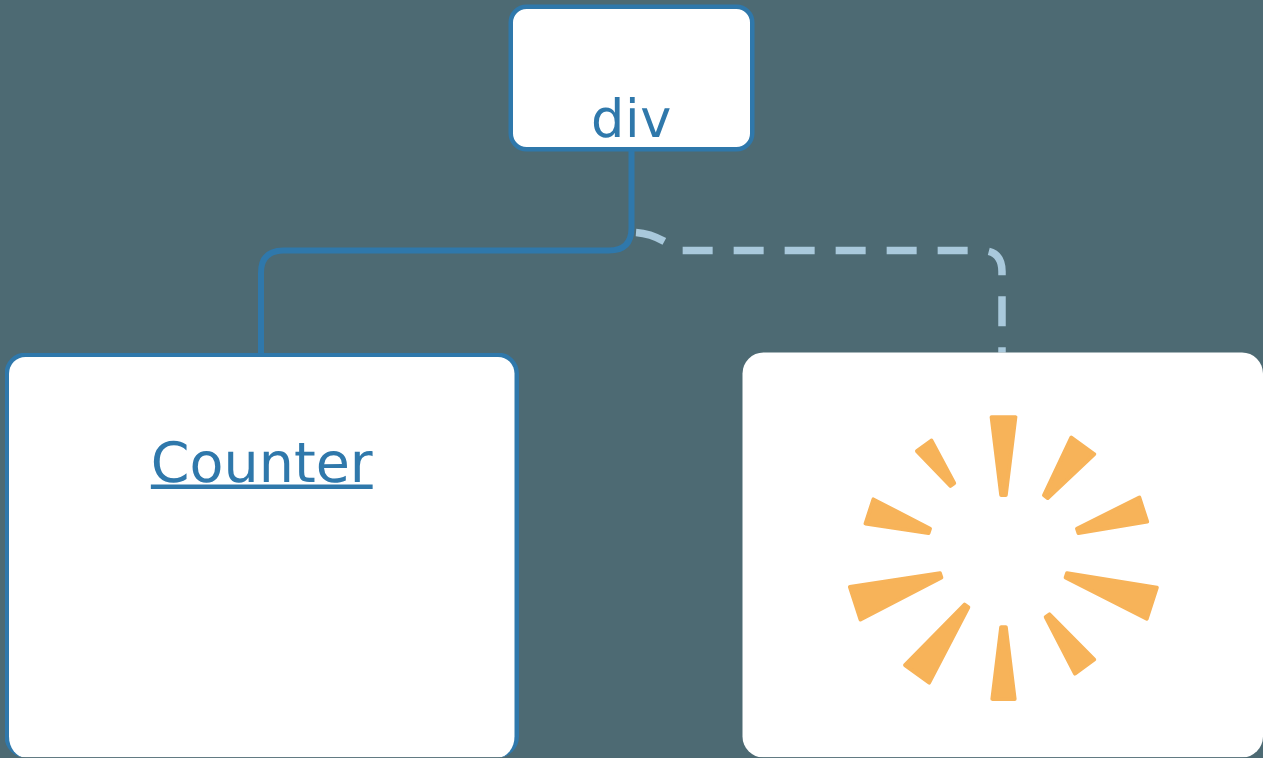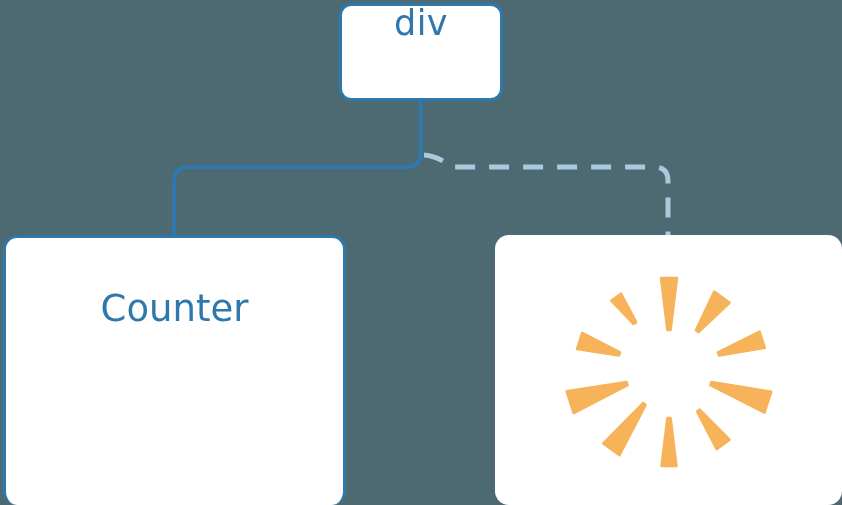--- a/index.html
+++ b/index.html
@@ -39,21 +39,21 @@
     border: 3px solid #2f78ab;
   }
 
   #node-div {
     left: 339px;
     top: 3px;
     width: 164px;
     height: 98px;
     border-radius: 12px;
     display: flex;
-    align-items: flex-start;
+    align-items: flex-end;
     justify-content: center;
   }
   #node-div .node-title {
     font-size: 35px;
     color: #2f78ab;
     letter-spacing: 0.5px;
     line-height: 1;
   }
 
   #node-counter {
@@ -66,20 +66,21 @@
   }
   #node-counter .node-title {
     position: absolute;
     left: 0;
     right: 0;
     top: 52px;
     text-align: center;
     font-size: 37px;
     color: #2f78ab;
     line-height: 1;
+    text-decoration: underline;
   }
 
   #node-spinner {
     left: 495px;
     top: 235px;
     width: 347px;
     height: 270px;
     border-radius: 14px;
   }
 

